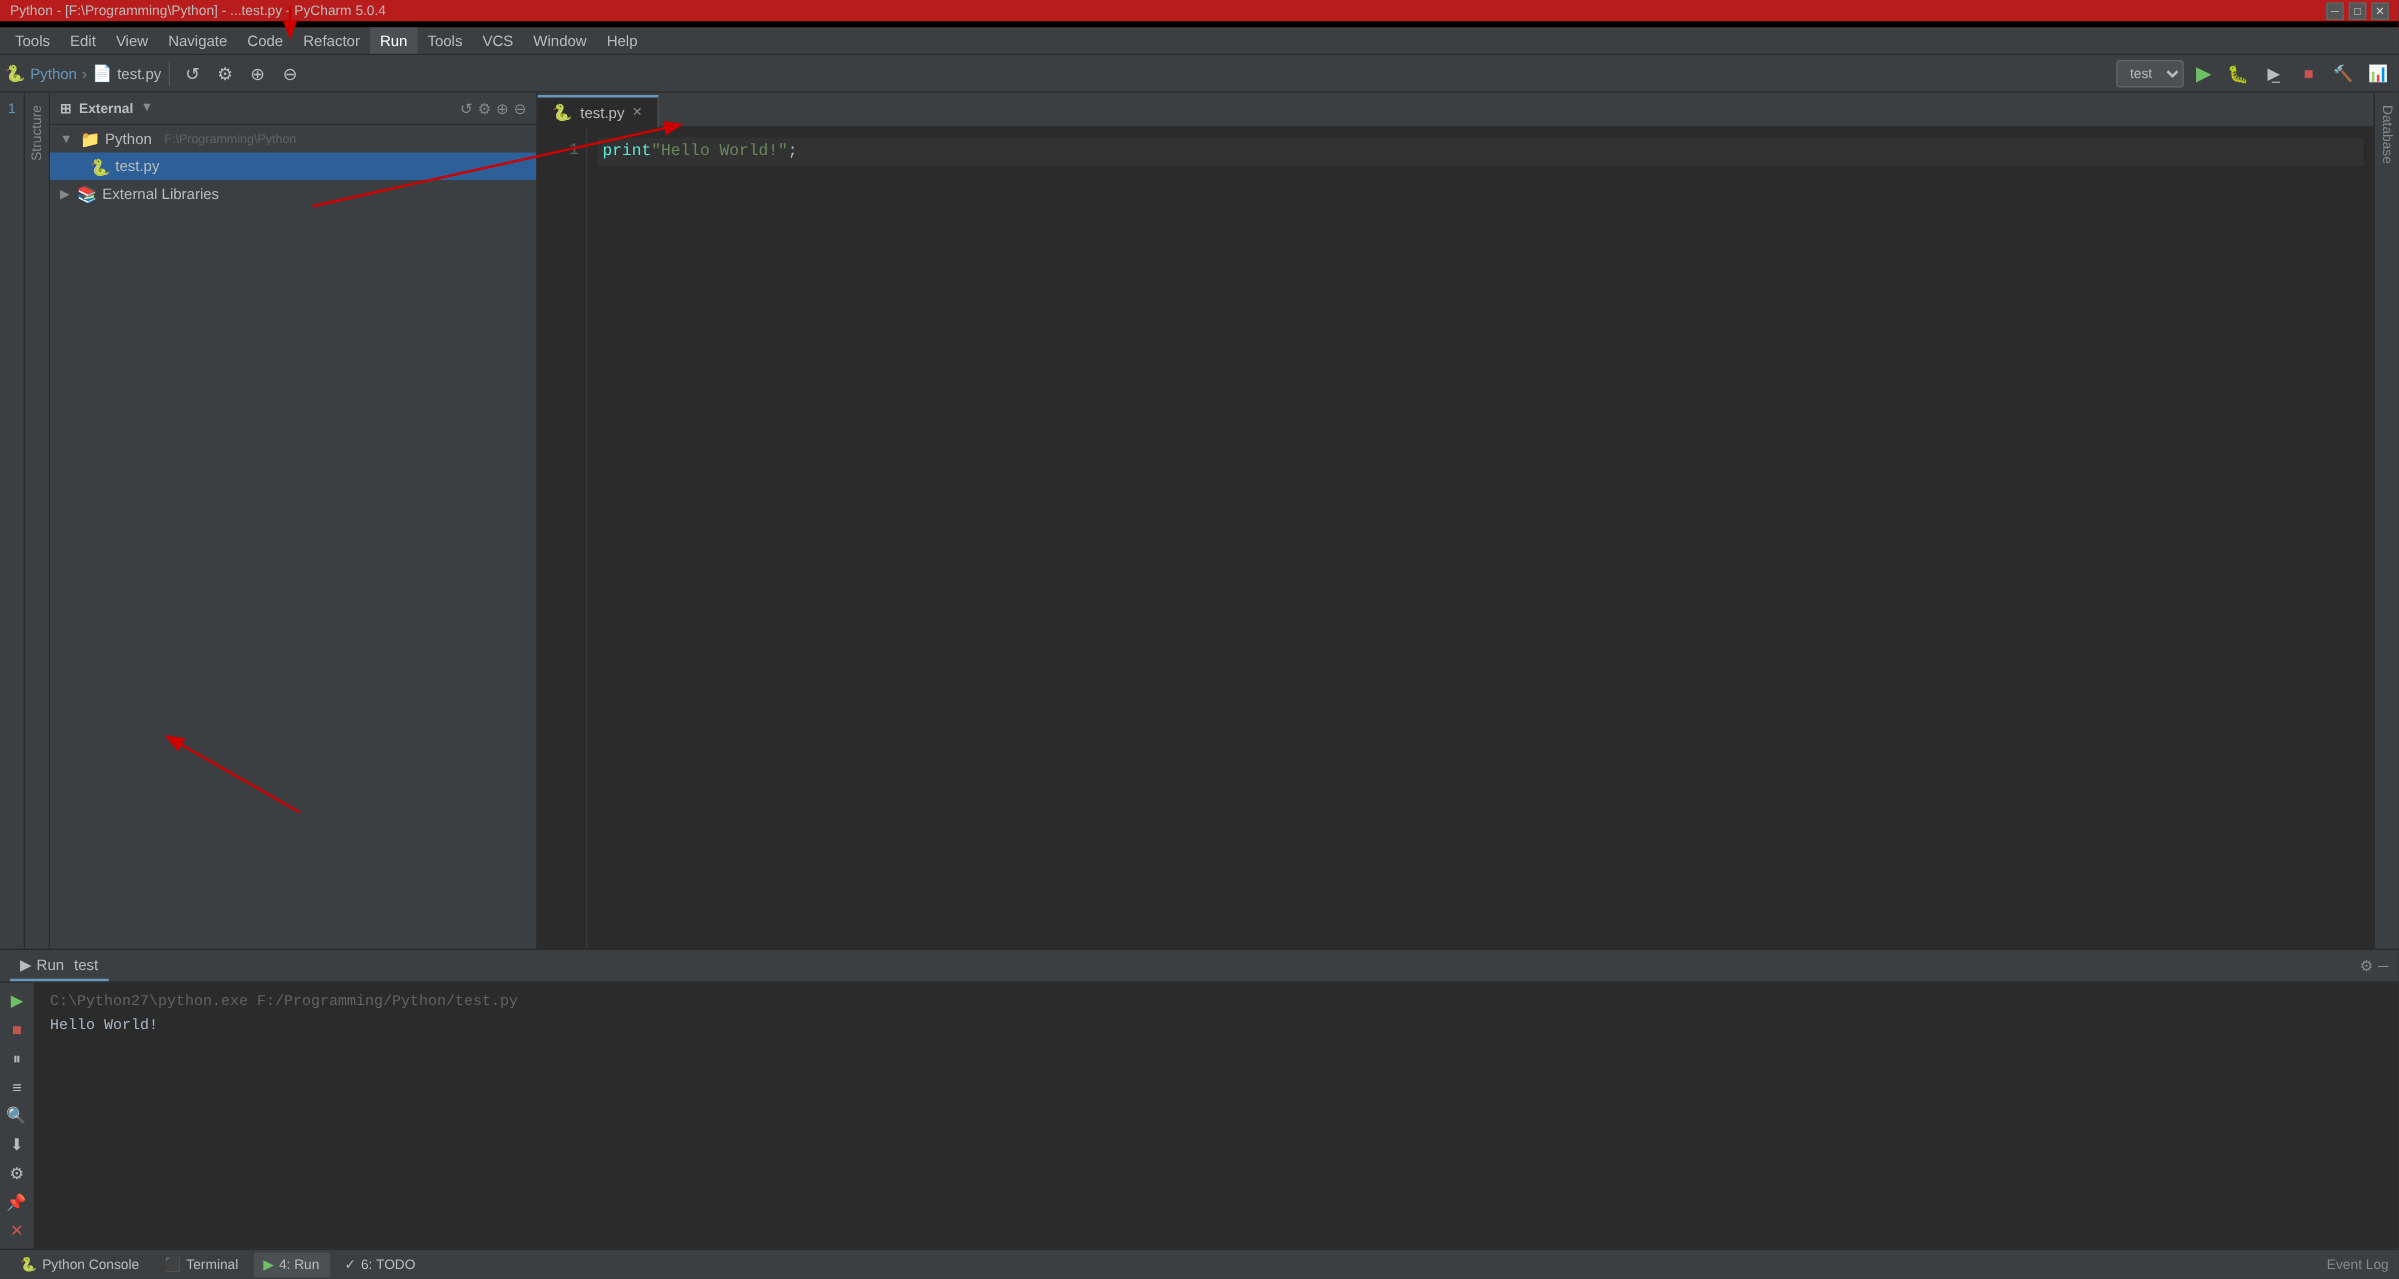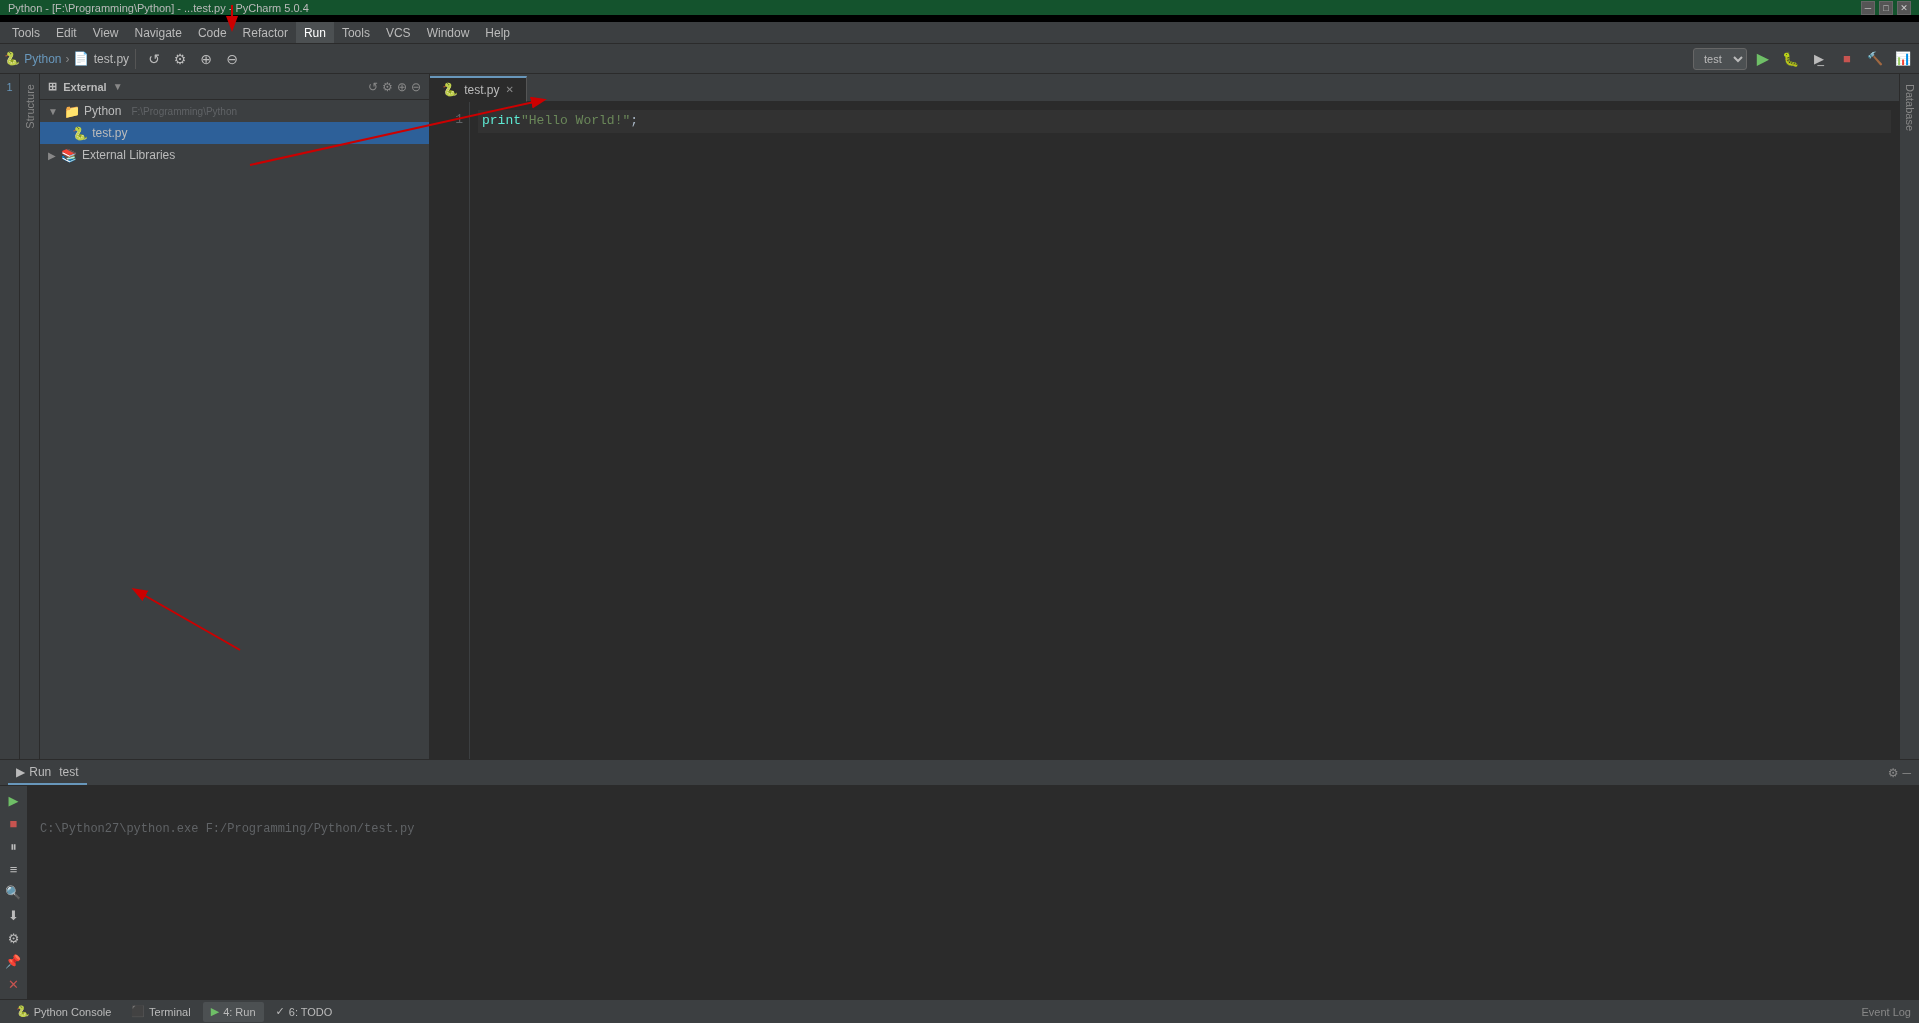--- a/index.html
+++ b/index.html
@@ -10,27 +10,27 @@
       color: #a9b7c6;
       height: 1023px;
       width: 1919px;
       overflow: hidden;
       display: flex;
       flex-direction: column;
     }
 
     
     .title-bar {
-      background: #14532d;
+      background: #b91c1c;
       height: 22px;
       display: flex;
       align-items: center;
       padding: 0 8px;
       justify-content: space-between;
-      border-bottom: 7px solid #000000;
+      border-bottom: 5px solid #000000;
       flex-shrink: 0;
     }
     .title-bar-title {
       color: #bbbbbb;
       font-size: 11px;
     }
     .title-bar-controls {
       display: flex;
       gap: 4px;
     }
@@ -384,21 +384,20 @@
     }
     .run-tool-btn.green { color: #6fbf67; }
     .run-output {
       flex: 1;
       padding: 6px 12px;
       font-family: 'Courier New', monospace;
       font-size: 12px;
       color: #a9b7c6;
       overflow: auto;
       line-height: 1.6;
-      margin-top: 28px;
     }
     .run-cmd { color: #606366; }
     .run-output-text { color: #a9b7c6; }
     .run-process { color: #606366; }
 
     
     .status-bar {
       background: #3c3f41;
       height: 24px;
       display: flex;
@@ -624,20 +623,21 @@
       <div class="run-tool-btn">≡</div>
       <div class="run-tool-btn">🔍</div>
       <div class="run-tool-btn">⬇</div>
       <div class="run-tool-btn">⚙</div>
       <div class="run-tool-btn">📌</div>
       <div class="run-tool-btn" style="color:#c75450;">✕</div>
     </div>
 
     <div class="run-output">
       <div class="run-cmd">C:\Python27\python.exe F:/Programming/Python/test.py</div>
+      <div class="run-output-text">Hello World!</div>
       <div style="height:6px;"></div>
     </div>
   </div>
 </div>
 
 <div class="status-bar">
   <div class="status-bottom-tabs">
     <div class="status-bottom-tab">
       <span>🐍</span>
       <span>Python Console</span>

